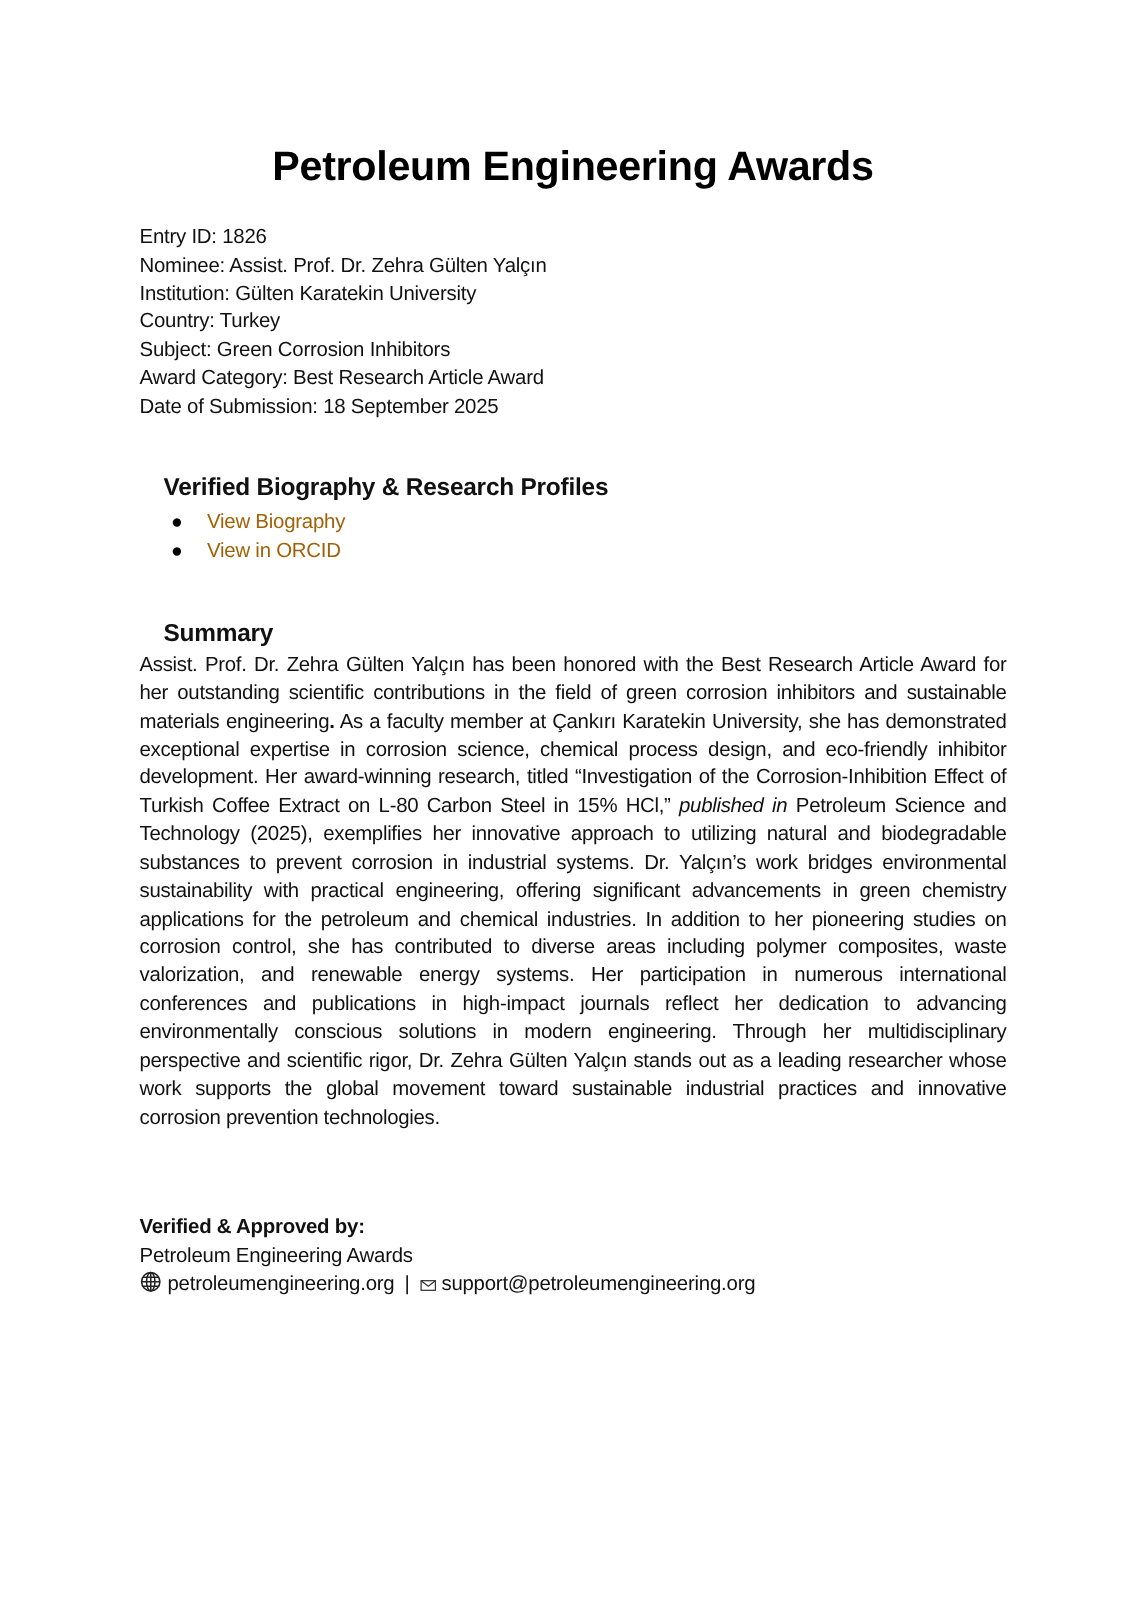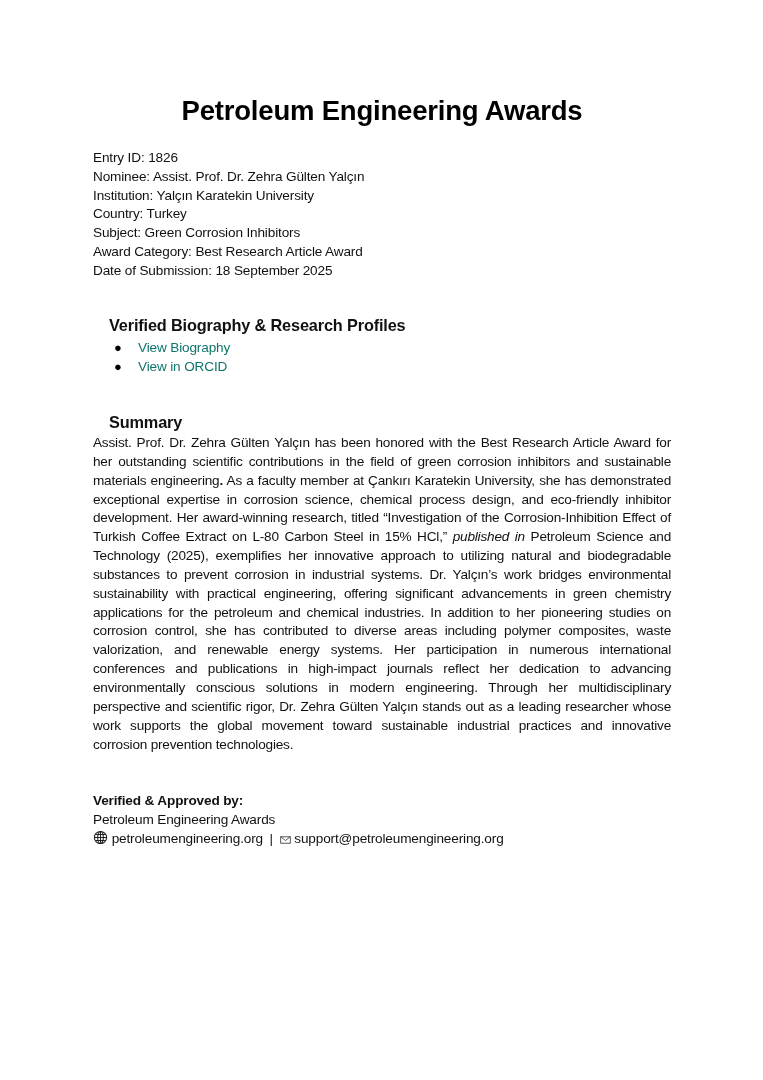--- a/index.html
+++ b/index.html
@@ -71,40 +71,40 @@
       letter-spacing: -0.15px;
     }
     .links li .bullet {
       position: absolute;
       left: 21px;
       top: 0;
       color: #000;
       font-size: 13px;
     }
     .links a {
-      color: #0f766e;
+      color: #a16207;
       text-decoration: none;
     }
     .summary-text {
       position: absolute;
       left: 0;
       top: 434px;
       width: 578px;
       font-size: 13.6px;
       line-height: 18.85px;
       text-align: justify;
       letter-spacing: -0.2px;
       margin: 0;
     }
     .summary-text i { }
     .summary-text b { font-weight: bold; }
     .footer {
       position: absolute;
       left: 0;
-      top: 792px;
+      top: 809px;
       font-size: 13.6px;
       line-height: 18.8px;
       letter-spacing: -0.15px;
     }
     .footer .strong { font-weight: bold; }
     .contact { white-space: nowrap; }
     .contact .icon { display: inline-block; vertical-align: -2px; }
     .contact .sep { margin: 0 3px; }
   </style>
 </head>
@@ -118,21 +118,21 @@
     <div class="meta-row">
       <b>Entry ID:</b>
       <span>1826</span>
     </div>
     <div class="meta-row">
       <b>Nominee:</b>
       <span>Assist. Prof. Dr. Zehra Gülten Yalçın</span>
     </div>
     <div class="meta-row">
       <b>Institution:</b>
-      <span>Yalçın Karatekin University</span>
+      <span>Gülten Karatekin University</span>
     </div>
     <div class="meta-row">
       <b>Country:</b>
       <span>Turkey</span>
     </div>
     <div class="meta-row">
       <b>Subject:</b>
       <span>Green Corrosion Inhibitors</span>
     </div>
     <div class="meta-row">

